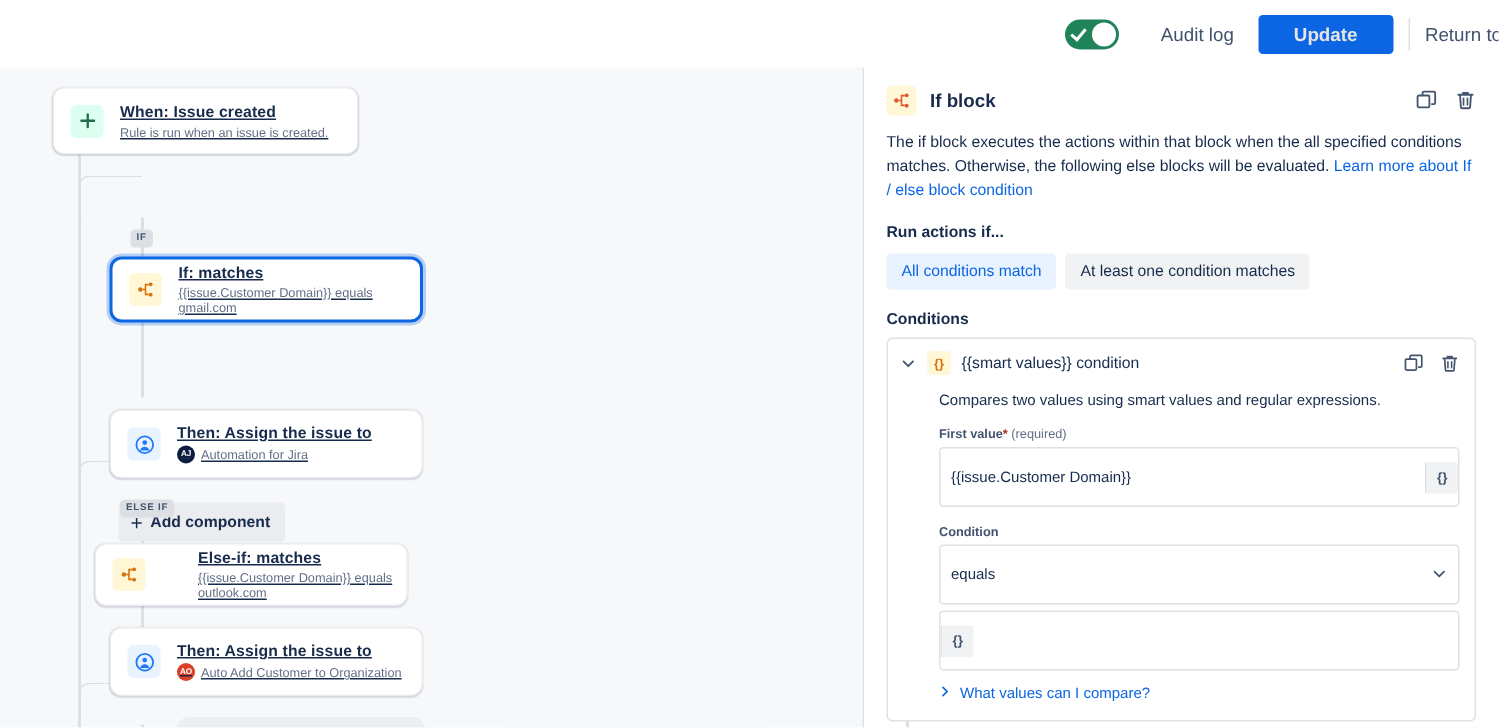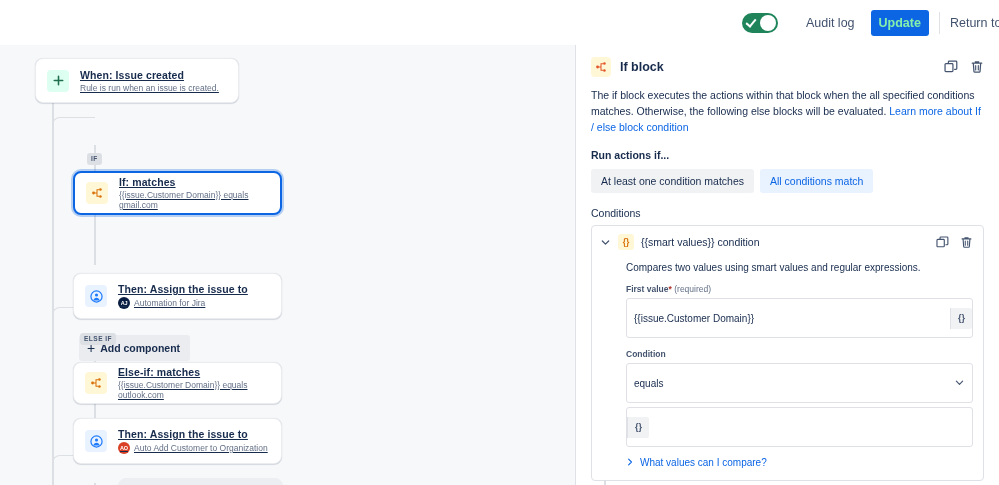--- a/index.html
+++ b/index.html
@@ -30,22 +30,22 @@
   }
   .toggle .chk {
     position: absolute; left: 6px; top: 4px; width: 6px; height: 10px;
     border: solid #ffffff; border-width: 0 2px 2px 0; transform: rotate(40deg);
   }
   .tlink {
     font-size: 12.5px; color: #42526e; padding: 6px 10px; cursor: pointer;
     white-space: nowrap; font-weight: 500;
   }
   .btn-update {
-    background: #0c66e4; color: #86efac; font-size: 12.5px; font-weight: 600;
-    border: none; border-radius: 3px; padding: 6px 8px; cursor: pointer;
+    background: #0c66e4; color: #e5e5e5; font-size: 12.5px; font-weight: 600;
+    border: none; border-radius: 3px; padding: 6px 24px; cursor: pointer;
     margin-left: 6px; white-space: nowrap;
   }
   .tdiv { width: 1px; height: 22px; background: #dfe1e6; margin: 0 10px; }
   .tlink-last { font-size: 12.5px; color: #42526e; white-space: nowrap; padding: 6px 0; cursor: pointer; }
 
   
   .canvas {
     position: absolute; left: 0; top: 45px; width: 575px; height: 440px;
     background: #f7f8f9; overflow: hidden;
   }
@@ -118,21 +118,21 @@
   }
   .desc a { color: #0c66e4; text-decoration: none; cursor: pointer; }
   .runlabel { font-size: 10.5px; font-weight: 700; color: #172b4d; margin-top: 14px; }
   .segrow { display: flex; gap: 6px; margin-top: 8px; }
   .seg {
     font-size: 10.5px; padding: 6px 10px; border-radius: 3px; cursor: pointer;
     white-space: nowrap;
   }
   .seg-on  { background: #e9f2ff; color: #0c66e4; font-weight: 500; }
   .seg-off { background: #f1f2f4; color: #172b4d; }
-  .condlabel { font-size: 10.5px; font-weight: 400; color: #172b4d; margin-top: 14px; }
+  .condlabel { font-size: 10.5px; font-weight: 700; color: #172b4d; margin-top: 14px; }
 
   .condbox {
     margin-top: 6px; border: 1px solid #dfe1e6; border-radius: 4px;
     background: #ffffff; padding: 8px 10px 12px 8px;
   }
   .cond-head { display: flex; align-items: center; gap: 7px; }
   .chev {
     width: 11px; height: 11px; display: flex; align-items: center;
     justify-content: center; cursor: pointer; color: #44546f; font-size: 8px;
   }
@@ -257,21 +257,21 @@
       </div>
     </div>
 
     <div class="addcomp" style="left:79px; top:247px; margin-top:43px;">
       <span class="plus-g">+</span>
       <span>Add component</span>
     </div>
 
     <div class="badge" style="left:80px; top:288px;">ELSE IF</div>
 
-    <div class="card" style="left:73px; top:317px; width:209px; height:42px;">
+    <div class="card" style="left:63px; top:317px; width:209px; height:42px;gap:24px;">
       <div class="card-ico ico-yellow">
         <svg width="12" height="12" viewBox="0 0 14 14">
           <circle cx="3" cy="7" r="1.7" fill="#d97008"></circle>
           <circle cx="11" cy="3" r="1.5" fill="#d97008"></circle>
           <circle cx="11" cy="11" r="1.5" fill="#d97008"></circle>
           <path d="M4.6 7h2.4V3.2h2.5M4.6 7h2.4v3.8h2.5" stroke="#d97008" stroke-width="1.2" fill="none"></path>
         </svg>
       </div>
       <div class="card-text">
         <div class="card-title">Else-if: matches</div>
@@ -329,22 +329,22 @@
     </div>
 
     <div class="panel-body">
       <div class="desc">
         <span>The if block executes the actions within that block when the all specified conditions matches. Otherwise, the following else blocks will be evaluated. </span><a>Learn more about If / else block condition</a>
       </div>
 
       <div class="runlabel">Run actions if...</div>
 
       <div class="segrow">
+        <div class="seg seg-on">All conditions match</div>
         <div class="seg seg-off">At least one condition matches</div>
-        <div class="seg seg-on">All conditions match</div>
       </div>
 
       <div class="condlabel">Conditions</div>
 
       <div class="condbox">
         <div class="cond-head">
           <span class="chev">
             <svg width="9" height="9" viewBox="0 0 10 10">
               <path d="M1.5 3.3L5 6.8l3.5-3.5" fill="none" stroke="#44546f" stroke-width="1.4" stroke-linecap="round" stroke-linejoin="round"></path>
             </svg>

